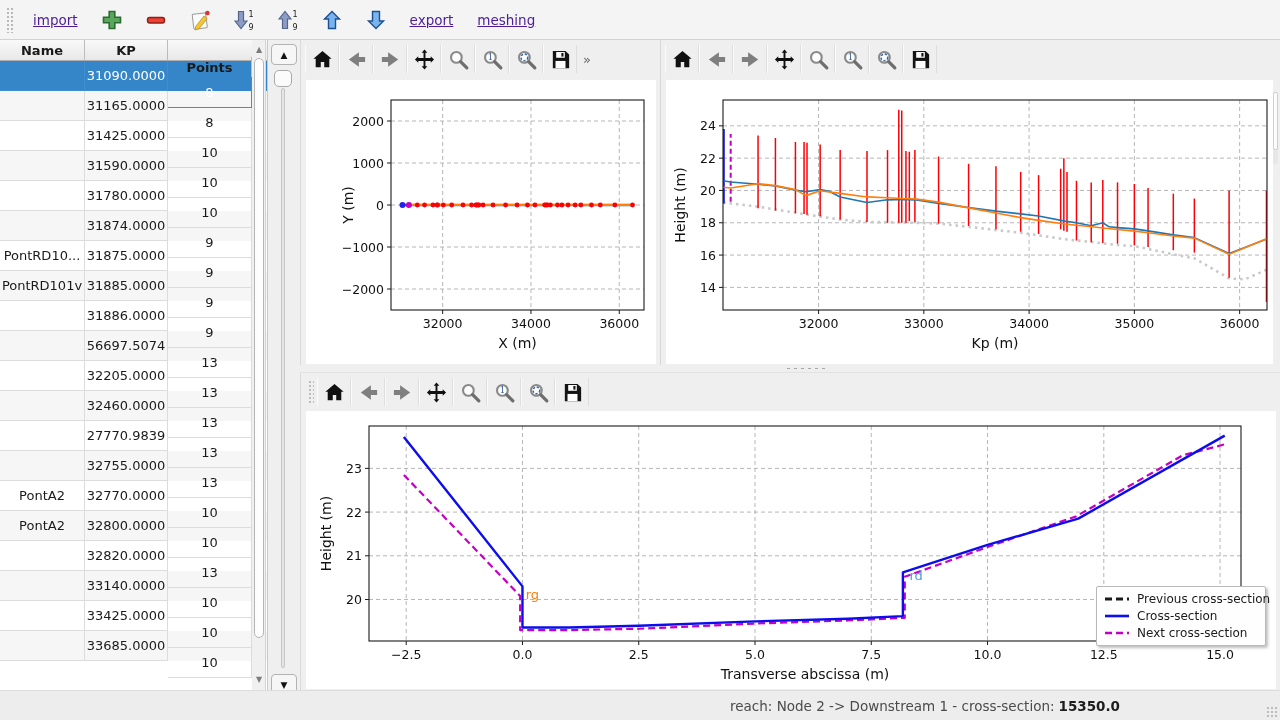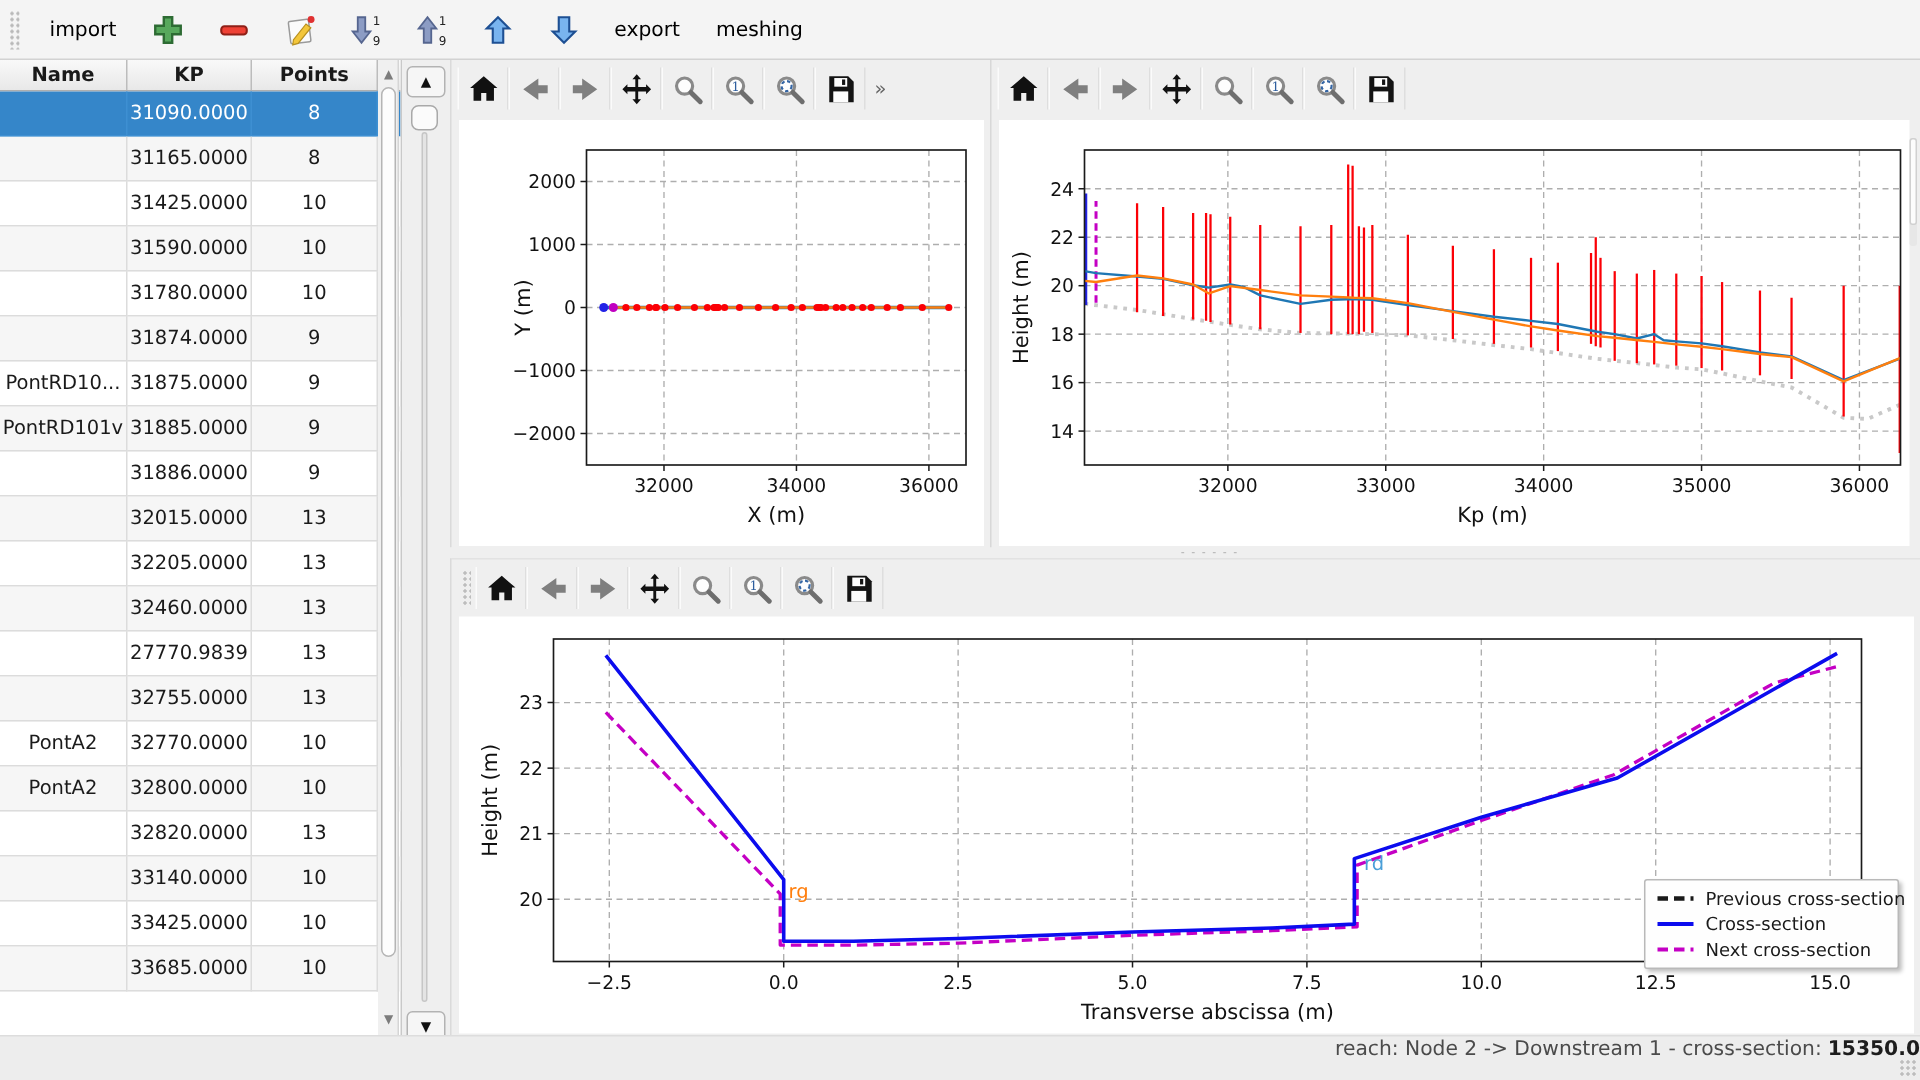--- a/index.html
+++ b/index.html
@@ -6,36 +6,36 @@
   *{box-sizing:border-box;}
   .app{position:relative;width:1280px;height:720px;background:#efefef;
        font-family:"DejaVu Sans","Liberation Sans",sans-serif;overflow:hidden;}
 
   
   .main-toolbar{position:absolute;left:0;top:0;width:1280px;height:40px;background:#f4f4f4;
       border-bottom:1px solid #d2d2d2;display:flex;align-items:center;gap:4px;padding:0 6px;}
   .tb-grip{width:7px;height:26px;margin-right:6px;
       background-image:radial-gradient(#b9b9b9 1px,transparent 1.2px);background-size:4px 4px;}
   .tbtn{display:flex;align-items:center;justify-content:center;height:32px;min-width:34px;
-      padding:0 8px;border-radius:3px;color:#000000;font-size:13.5px;cursor:default;}
+      padding:0 8px;border-radius:3px;color:#4c1d95;font-size:13.5px;cursor:default;text-decoration:underline;}
   .tbtn svg{width:24px;height:24px;}
   .tbtn.texty{padding:0 10px;}
 
   
   .left-panel{position:absolute;left:0;top:40px;width:300px;height:650px;background:#efefef;}
   .grid-table{position:absolute;left:0;top:0;width:268px;height:650px;background:#fff;
       border-right:1px solid #c9c9c9;overflow:hidden;font-size:13px;color:#1a1a1a;}
   .thead{display:flex;height:21px;border-bottom:1px solid #aeaeae;
       background:linear-gradient(#f9f9f9,#e8e8e8);font-weight:bold;}
   .th{display:flex;align-items:center;justify-content:center;border-right:1px solid #bcbcbc;height:100%;}
   .tr{display:flex;height:30px;}
   .tr:nth-child(even){background:#f6f6f6;}
   .td{display:flex;align-items:center;justify-content:center;height:100%;
       border-right:1px solid #dcdcdc;border-bottom:1px solid #dcdcdc;overflow:hidden;white-space:nowrap;}
-  .c-name{width:85px;}.c-kp{width:83px;}.c-pts{width:84px;}
+  .c-name{width:85px;}.c-kp{width:83px;}.c-pts{width:84px;margin-top:17px;}
   .tr.selected{background:#3586c9;color:#fff;}
   .tr.selected .td{border-color:#3e8fd2;text-align:center;}
 
   .vscroll{position:absolute;left:252px;top:0;width:14px;height:650px;background:#f0f0f0;
       border-right:1px solid #d5d5d5;}
   .vs-arrow{position:absolute;left:0;width:14px;height:14px;color:#7c7c7c;font-size:8px;
       display:flex;align-items:center;justify-content:center;}
   .vs-thumb{position:absolute;left:2px;width:10px;border-radius:5px;background:#fdfdfd;
       border:1px solid #b5b5b5;}
   .pane-slider{position:absolute;left:266px;top:0;width:34px;height:650px;}
@@ -71,22 +71,22 @@
 
   
   .legend{position:absolute;left:795px;top:213px;width:170px;background:#fefefe;
       border:1px solid #b9b9b9;border-radius:2px;box-shadow:2px 2px 3px rgba(0,0,0,.25);
       padding:5px 8px 5px 7px;display:flex;flex-direction:column;gap:3px;}
   .leg-row{display:flex;align-items:center;gap:7px;font-size:12px;color:#1a1a1a;white-space:nowrap;}
   .leg-row svg{width:26px;height:6px;flex:none;}
 
   
   .statusbar{position:absolute;left:0;top:690px;width:1280px;height:30px;background:#ededed;
-      border-top:1px solid #dddddd;display:flex;justify-content:flex-end;
-      font-size:13.5px;color:#4b4b4b;}
+      border-top:1px solid #dddddd;display:flex;align-items:center;justify-content:flex-end;
+      padding-right:160px;font-size:13.5px;color:#4b4b4b;}
   .statusbar b{color:#1d1d1d;margin-left:4px;}
   .resize-grip{position:absolute;right:2px;bottom:2px;width:12px;height:12px;
       background-image:radial-gradient(#bdbdbd 1px,transparent 1.2px);background-size:4px 4px;}
 </style>
 </head>
 <body>
 
 <div class="app">
 
   <div class="main-toolbar" id="main-toolbar">
@@ -187,21 +187,21 @@
             <div class="td c-kp">31885.0000</div>
             <div class="td c-pts">9</div>
           </div>
           <div class="tr">
             <div class="td c-name"></div>
             <div class="td c-kp">31886.0000</div>
             <div class="td c-pts">9</div>
           </div>
           <div class="tr">
             <div class="td c-name"></div>
-            <div class="td c-kp">32015.0000</div>
+            <div class="td c-kp">56697.5074</div>
             <div class="td c-pts">13</div>
           </div>
           <div class="tr">
             <div class="td c-name"></div>
             <div class="td c-kp">32205.0000</div>
             <div class="td c-pts">13</div>
           </div>
           <div class="tr">
             <div class="td c-name"></div>
             <div class="td c-kp">32460.0000</div>

